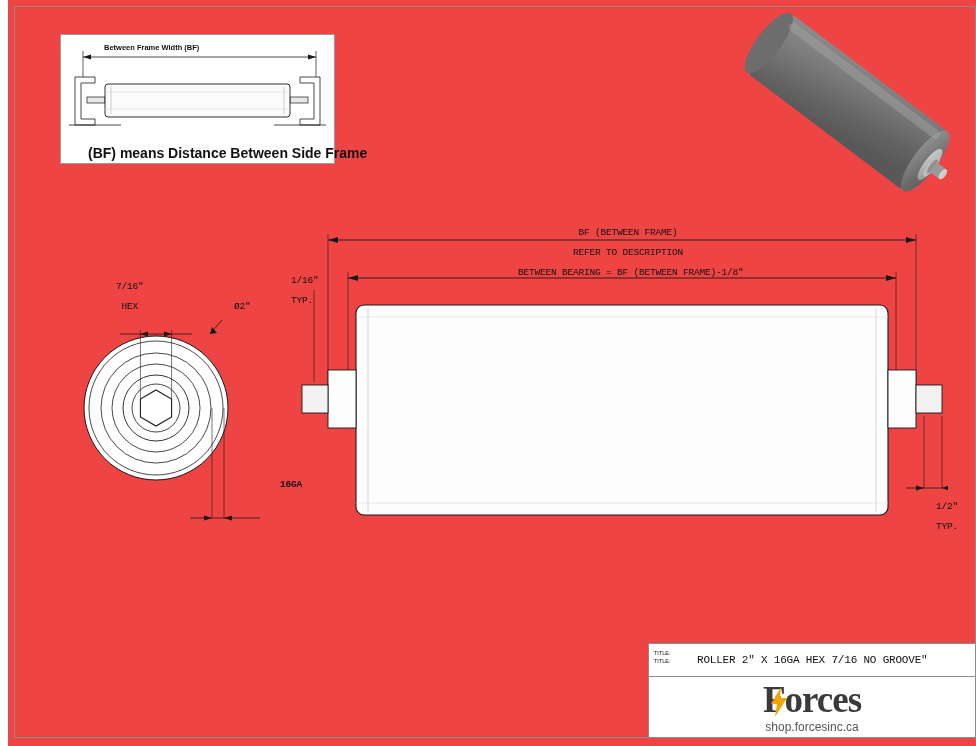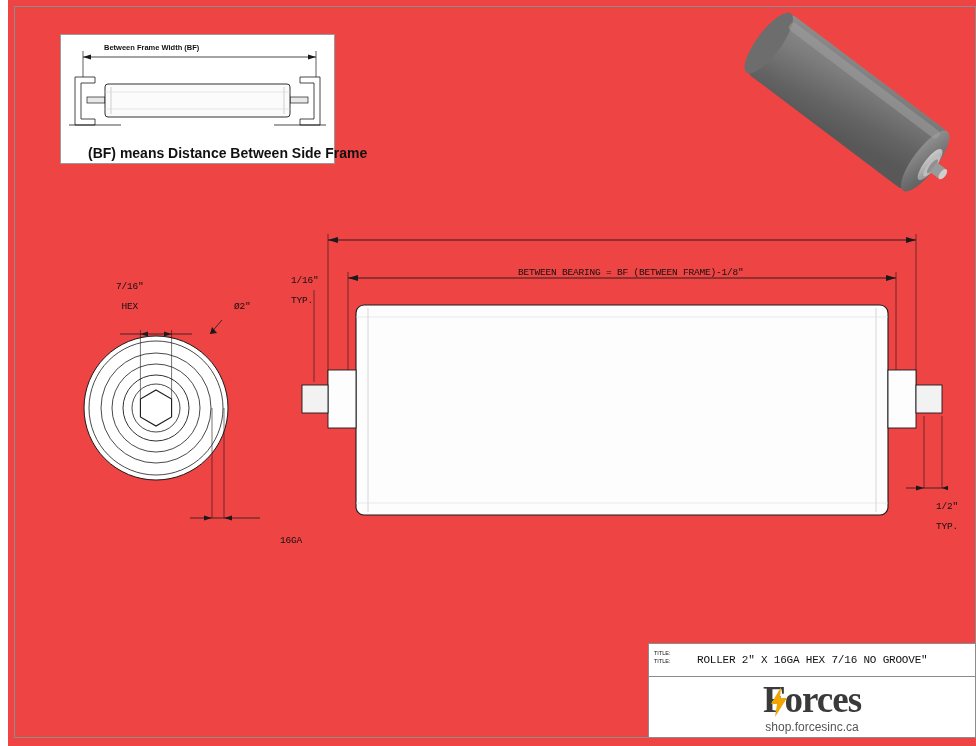--- a/index.html
+++ b/index.html
@@ -241,21 +241,21 @@
       <line x1="130" y1="228" x2="200" y2="228" stroke="#1a1a1a" stroke-width="0.8"></line>
       <polygon points="152,228 144,225.6 144,230.4" fill="#1a1a1a"></polygon>
       <polygon points="164,228 172,225.6 172,230.4" fill="#1a1a1a"></polygon>
     </svg>
   </div>
   <div class="lbl dim" style="left:86px; top:272px; text-align:center;">
     <span>7/16"</span><br>
     <span>HEX</span>
   </div>
   <div class="lbl dim" style="left:226px; top:302px;">Ø2"</div>
-  <div class="lbl dim" style="left:272px; top:536px;">16GA</div>
+  <div class="lbl dim" style="left:272px; top:480px;font-weight:bold;">16GA</div>
 
   <div style="position:absolute; left:280px; top:220px;">
     <svg width="660" height="320" viewBox="0 0 660 320">
 
       <line x1="40" y1="20" x2="628" y2="20" stroke="#1a1a1a" stroke-width="0.9"></line>
       <polygon points="40,20 50,17 50,23" fill="#1a1a1a"></polygon>
       <polygon points="628,20 618,17 618,23" fill="#1a1a1a"></polygon>
       <line x1="40" y1="14" x2="40" y2="190" stroke="#1a1a1a" stroke-width="0.6"></line>
       <line x1="628" y1="14" x2="628" y2="190" stroke="#1a1a1a" stroke-width="0.6"></line>
 
@@ -280,20 +280,24 @@
       <line x1="26" y1="70" x2="26" y2="162" stroke="#1a1a1a" stroke-width="0.6"></line>
 
       <line x1="636" y1="196" x2="636" y2="268" stroke="#1a1a1a" stroke-width="0.6"></line>
       <line x1="654" y1="196" x2="654" y2="268" stroke="#1a1a1a" stroke-width="0.6"></line>
       <line x1="618" y1="268" x2="660" y2="268" stroke="#1a1a1a" stroke-width="0.8"></line>
       <polygon points="636,268 628,265.6 628,270.4" fill="#1a1a1a"></polygon>
       <polygon points="654,268 660,265.8 660,270.2" fill="#1a1a1a"></polygon>
     </svg>
   </div>
 
+  <div class="lbl dim" style="left:543px; top:218px; text-align:center;">
+    <span>BF (BETWEEN FRAME)</span><br>
+    <span>REFER TO DESCRIPTION</span>
+  </div>
   <div class="lbl dim" style="left:476px; top:268px;padding-left:34px;">BETWEEN BEARING = BF (BETWEEN FRAME)-1/8"</div>
   <div class="lbl dim" style="left:261px; top:266px;">
     <span>1/16"</span><br>
     <span>TYP.</span>
   </div>
   <div class="lbl dim" style="left:906px; top:492px;">
     <span>1/2"</span><br>
     <span>TYP.</span>
   </div>
 

